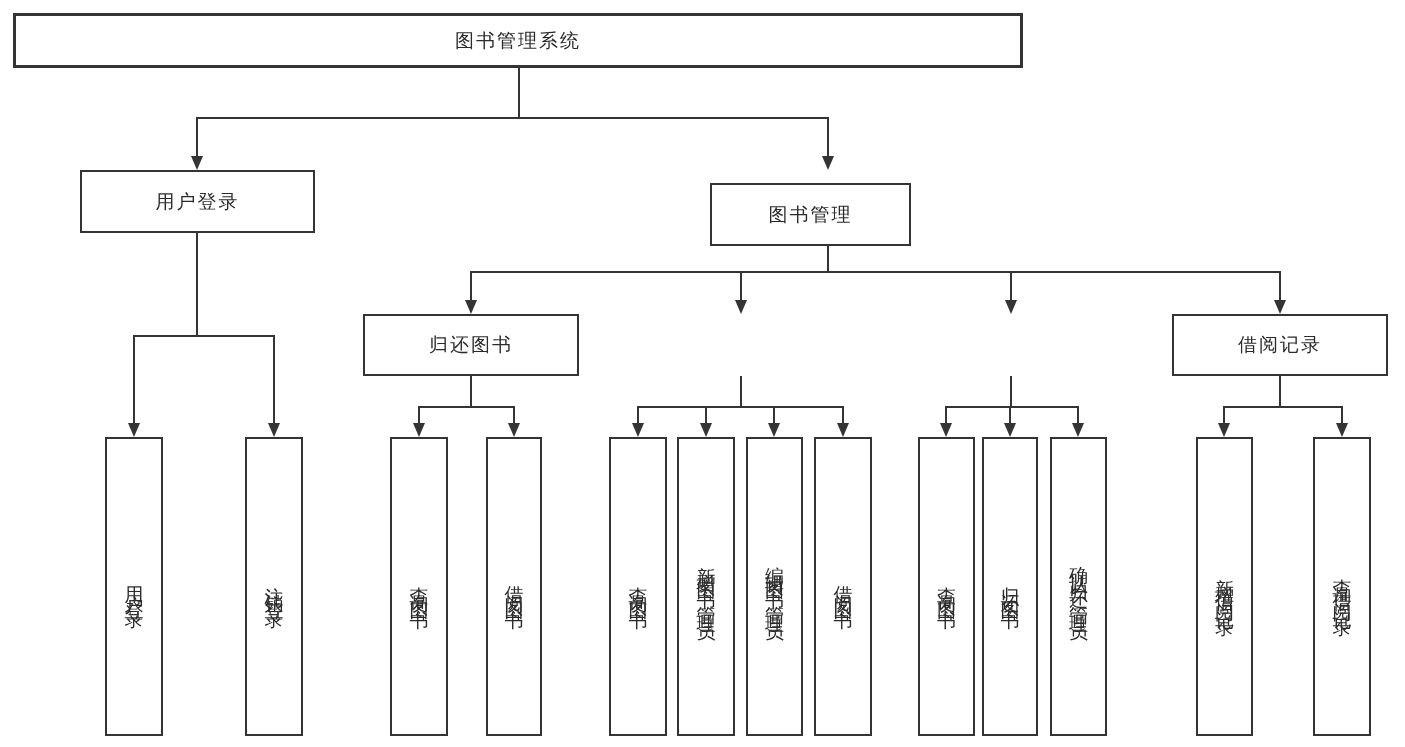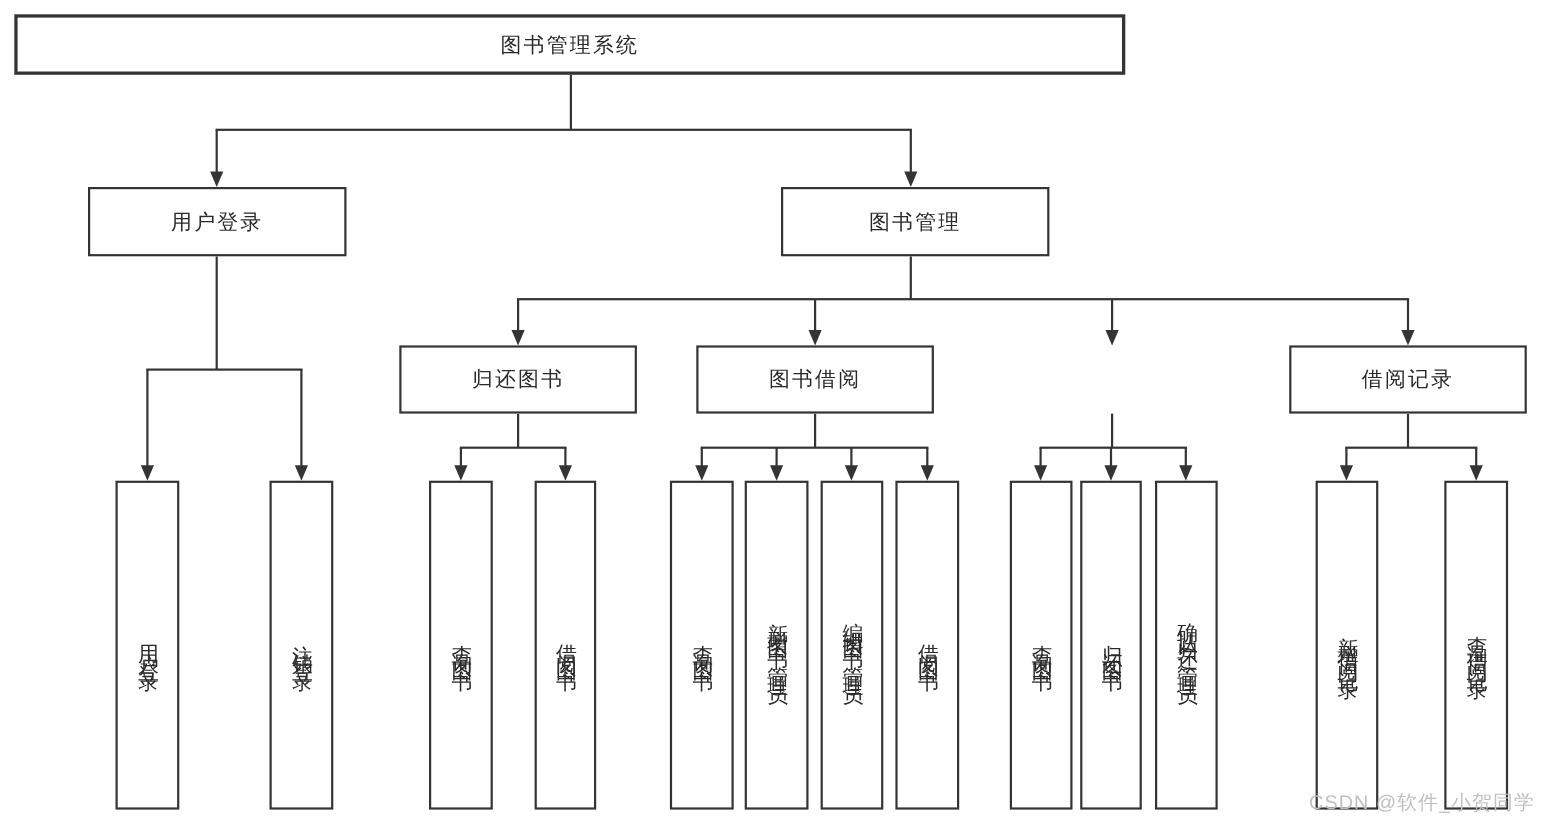--- a/index.html
+++ b/index.html
@@ -86,38 +86,36 @@
       <div class="ln" style="left: 1223px; top: 406px; width: 120px; height: 2px;"></div>
       <div class="ln" style="left: 1223px; top: 407px; width: 2px; height: 17px;"></div>
       <div class="arr" style="left: 1218px; top: 423px;"></div>
       <div class="ln" style="left: 1341px; top: 407px; width: 2px; height: 17px;"></div>
       <div class="arr" style="left: 1336px; top: 423px;"></div>
     </div>
 
   <div class="bx root" style="left:13px;top:13px;width:1010px;height:55px">图书管理系统</div>
 
   <div class="bx" style="left:80px;top:170px;width:235px;height:63px">用户登录</div>
-  <div class="bx" style="left:710px;top:170px;width:244px;height:63px">图书管理</div>
+  <div class="bx" style="left:710px;top:183px;width:201px;height:63px">图书管理</div>
 
   <div class="bx" style="left:363px;top:314px;width:216px;height:62px">归还图书</div>
-  <div class="bx" style="left:633px;top:314px;width:216px;height:62px">图书借阅</div>
   <div class="bx" style="left:1172px;top:314px;width:216px;height:62px">借阅记录</div>
 
   <div class="bx vert" style="left:105px;top:437px;width:58px;height:299px">用户登录</div>
   <div class="bx vert" style="left:245px;top:437px;width:58px;height:299px">注销登录</div>
 
   <div class="bx vert" style="left:390px;top:437px;width:58px;height:299px">查询图书</div>
   <div class="bx vert" style="left:486px;top:437px;width:56px;height:299px">借阅图书</div>
 
   <div class="bx vert" style="left:609px;top:437px;width:58px;height:299px">查询图书</div>
   <div class="bx vert" style="left:677px;top:437px;width:58px;height:299px">新增图书（管理员）</div>
   <div class="bx vert" style="left:746px;top:437px;width:57px;height:299px">编辑图书（管理员）</div>
   <div class="bx vert" style="left:814px;top:437px;width:58px;height:299px">借阅图书</div>
 
   <div class="bx vert" style="left:918px;top:437px;width:57px;height:299px">查询图书</div>
   <div class="bx vert" style="left:982px;top:437px;width:56px;height:299px">归还图书</div>
   <div class="bx vert" style="left:1050px;top:437px;width:57px;height:299px">确认归还（管理员）</div>
 
   <div class="bx vert" style="left:1196px;top:437px;width:57px;height:299px">新增借阅记录</div>
   <div class="bx vert" style="left:1313px;top:437px;width:58px;height:299px">查询借阅记录</div>
 
-  <div class="wm">CSDN @软件_小贺同学</div>
 </div>
 
 </body></html>

